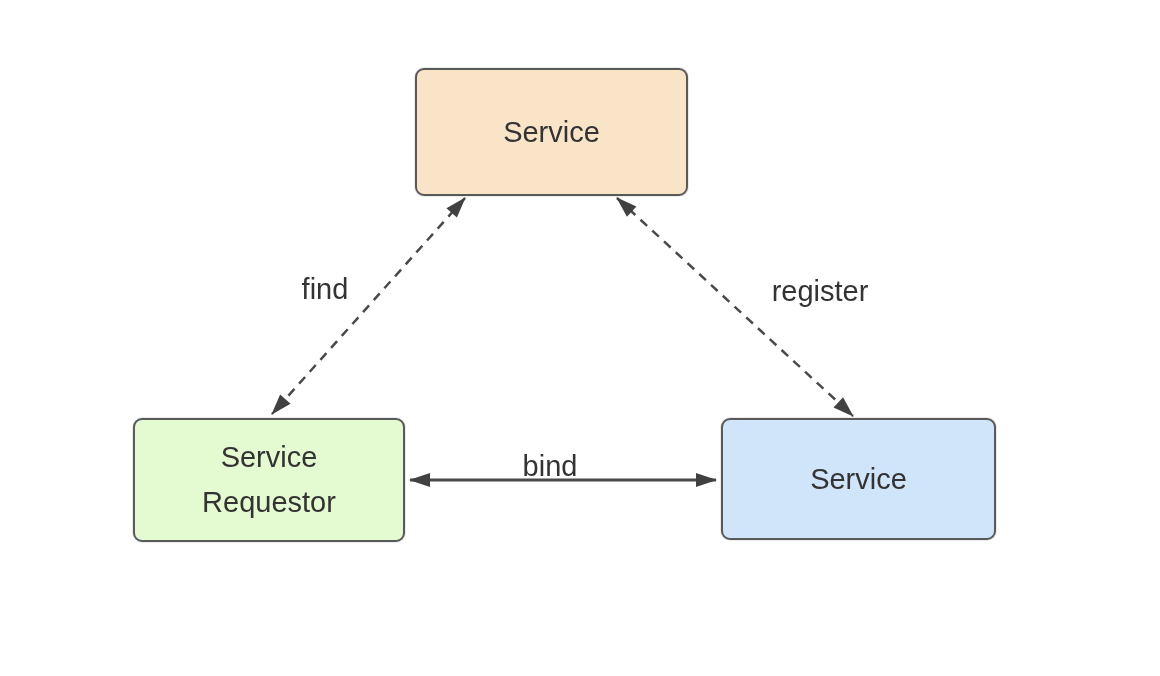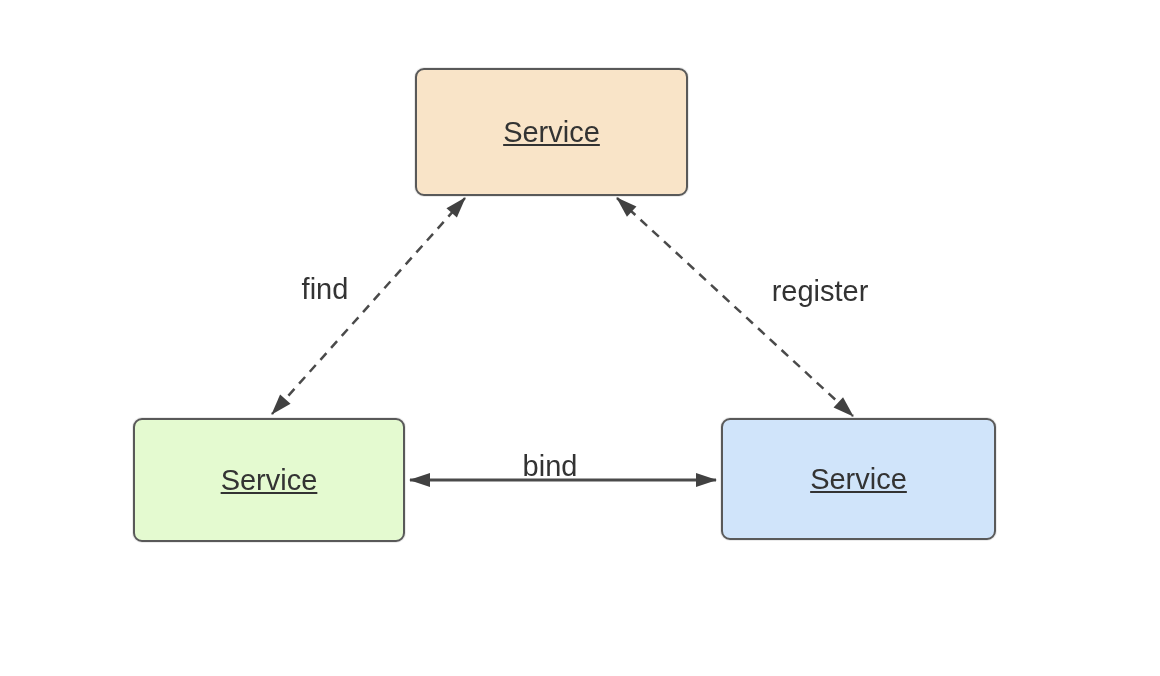--- a/index.html
+++ b/index.html
@@ -43,21 +43,21 @@
     display: flex;
     flex-direction: column;
     justify-content: center;
     align-items: center;
     text-align: center;
     font-size: 29px;
     line-height: 45px;
     color: #333333;
     box-shadow: 0 0 0 1px rgba(90,90,90,0.12);
   }
-  .node span { display: block; text-decoration: underline; }
+  .node span { display: block; }
   .node-registry {
     left: 415px; top: 68px;
     width: 273px; height: 128px;
     background: #f9e4c8;
   }
   .node-requestor {
     left: 133px; top: 418px;
     width: 272px; height: 124px;
     background: #e4fad0;
   }
@@ -93,20 +93,21 @@
     <line class="edge dashed" x1="617" y1="198" x2="853" y2="416" marker-start="url(#arrowhead)" marker-end="url(#arrowhead)"></line>
     <line class="edge solid" x1="410" y1="480" x2="716" y2="480" marker-start="url(#arrowhead)" marker-end="url(#arrowhead)"></line>
   </svg>
 
   <div class="node node-registry">
     <span>Service</span>
   </div>
 
   <div class="node node-requestor">
     <span>Service</span>
+    <span>Requestor</span>
   </div>
 
   <div class="node node-provider">
     <span>Service</span>
   </div>
 
   <div class="edge-label label-register">register</div>
   <div class="edge-label label-find">find</div>
   <div class="edge-label label-bind">bind</div>
 

